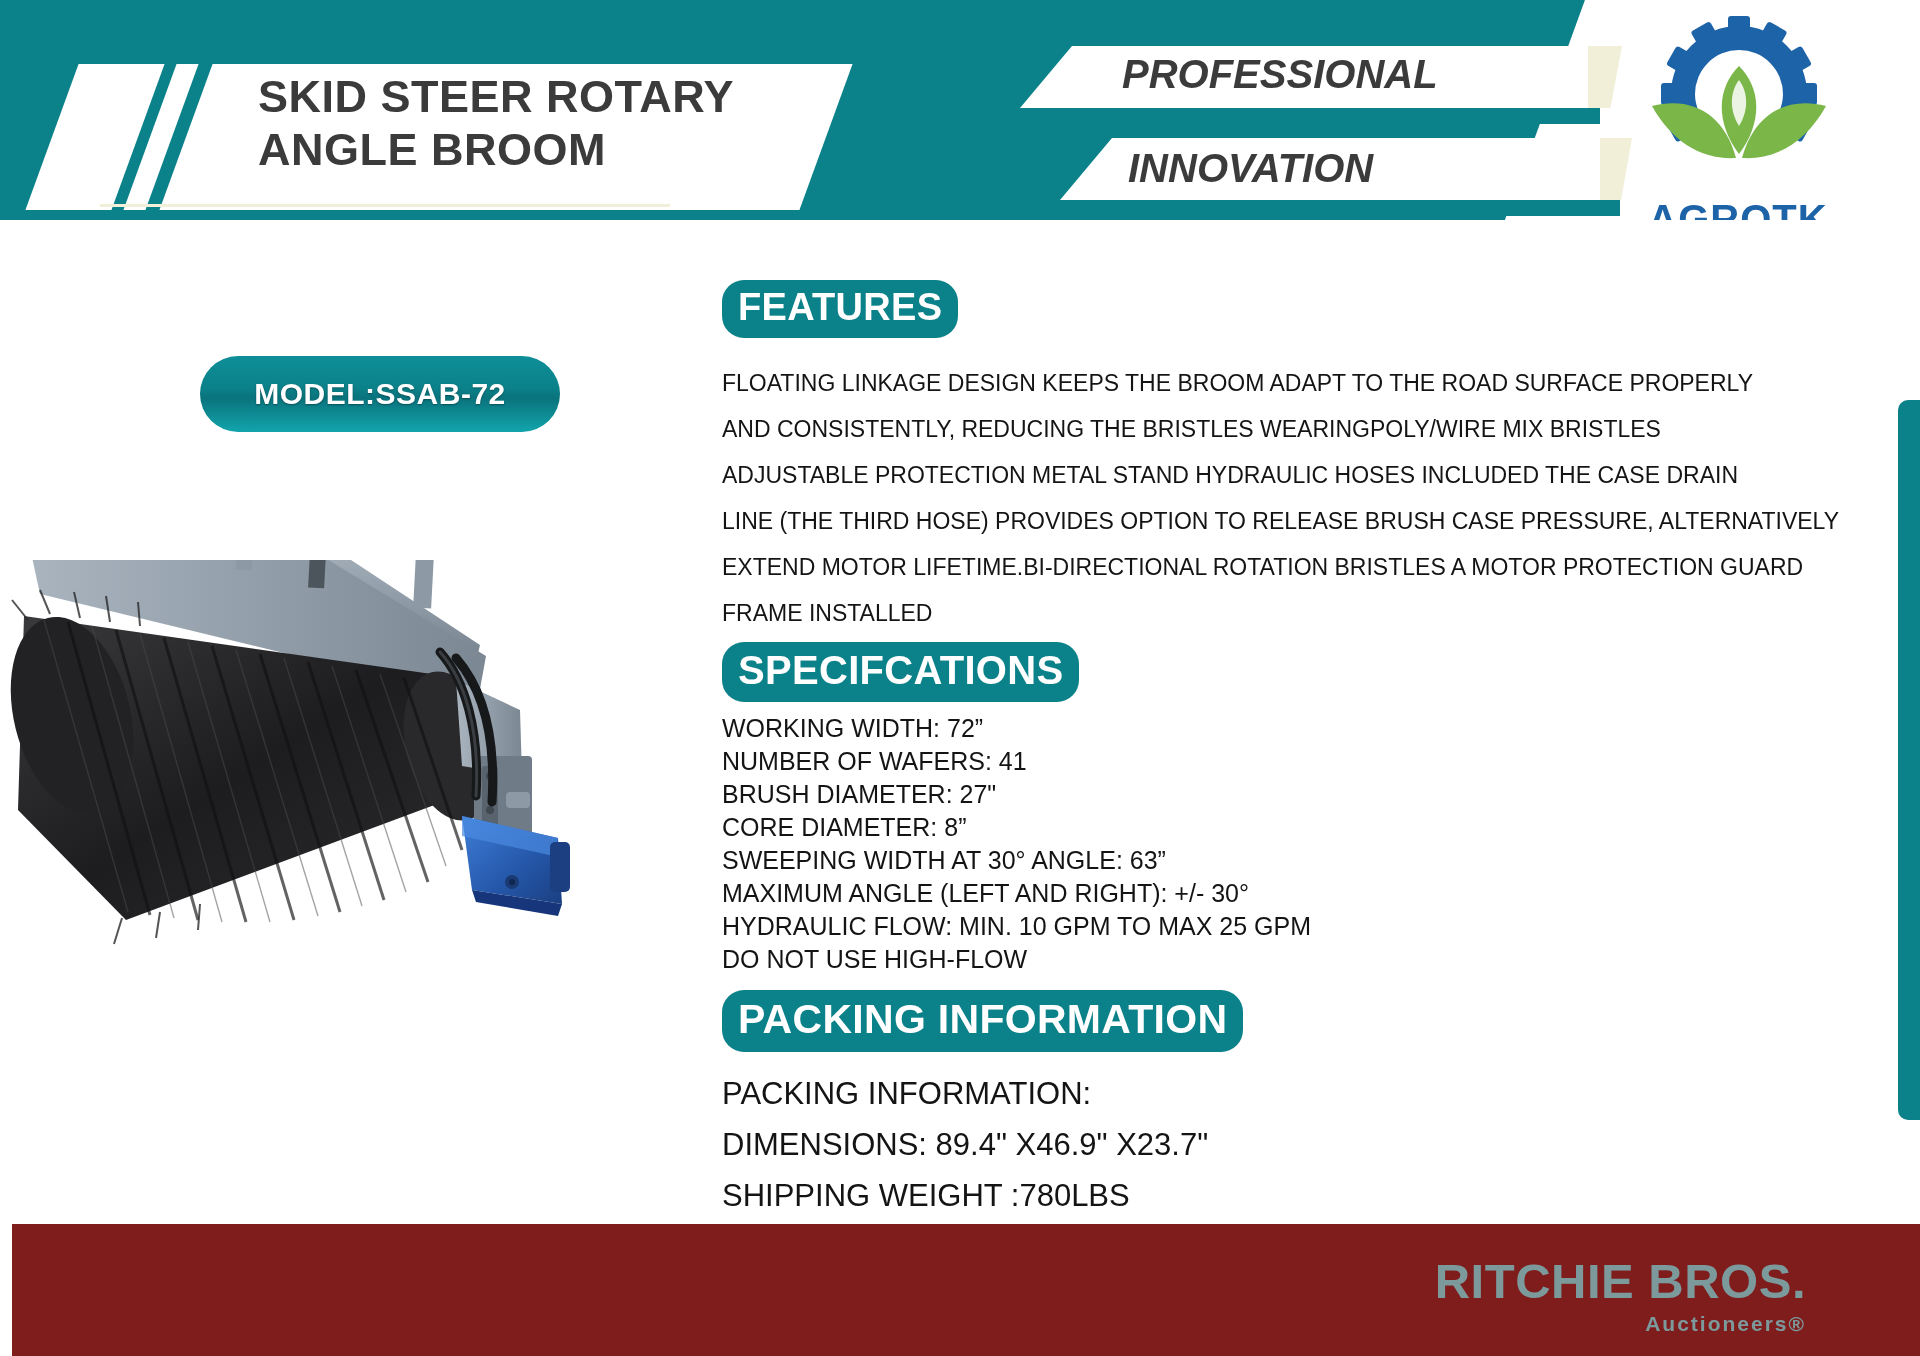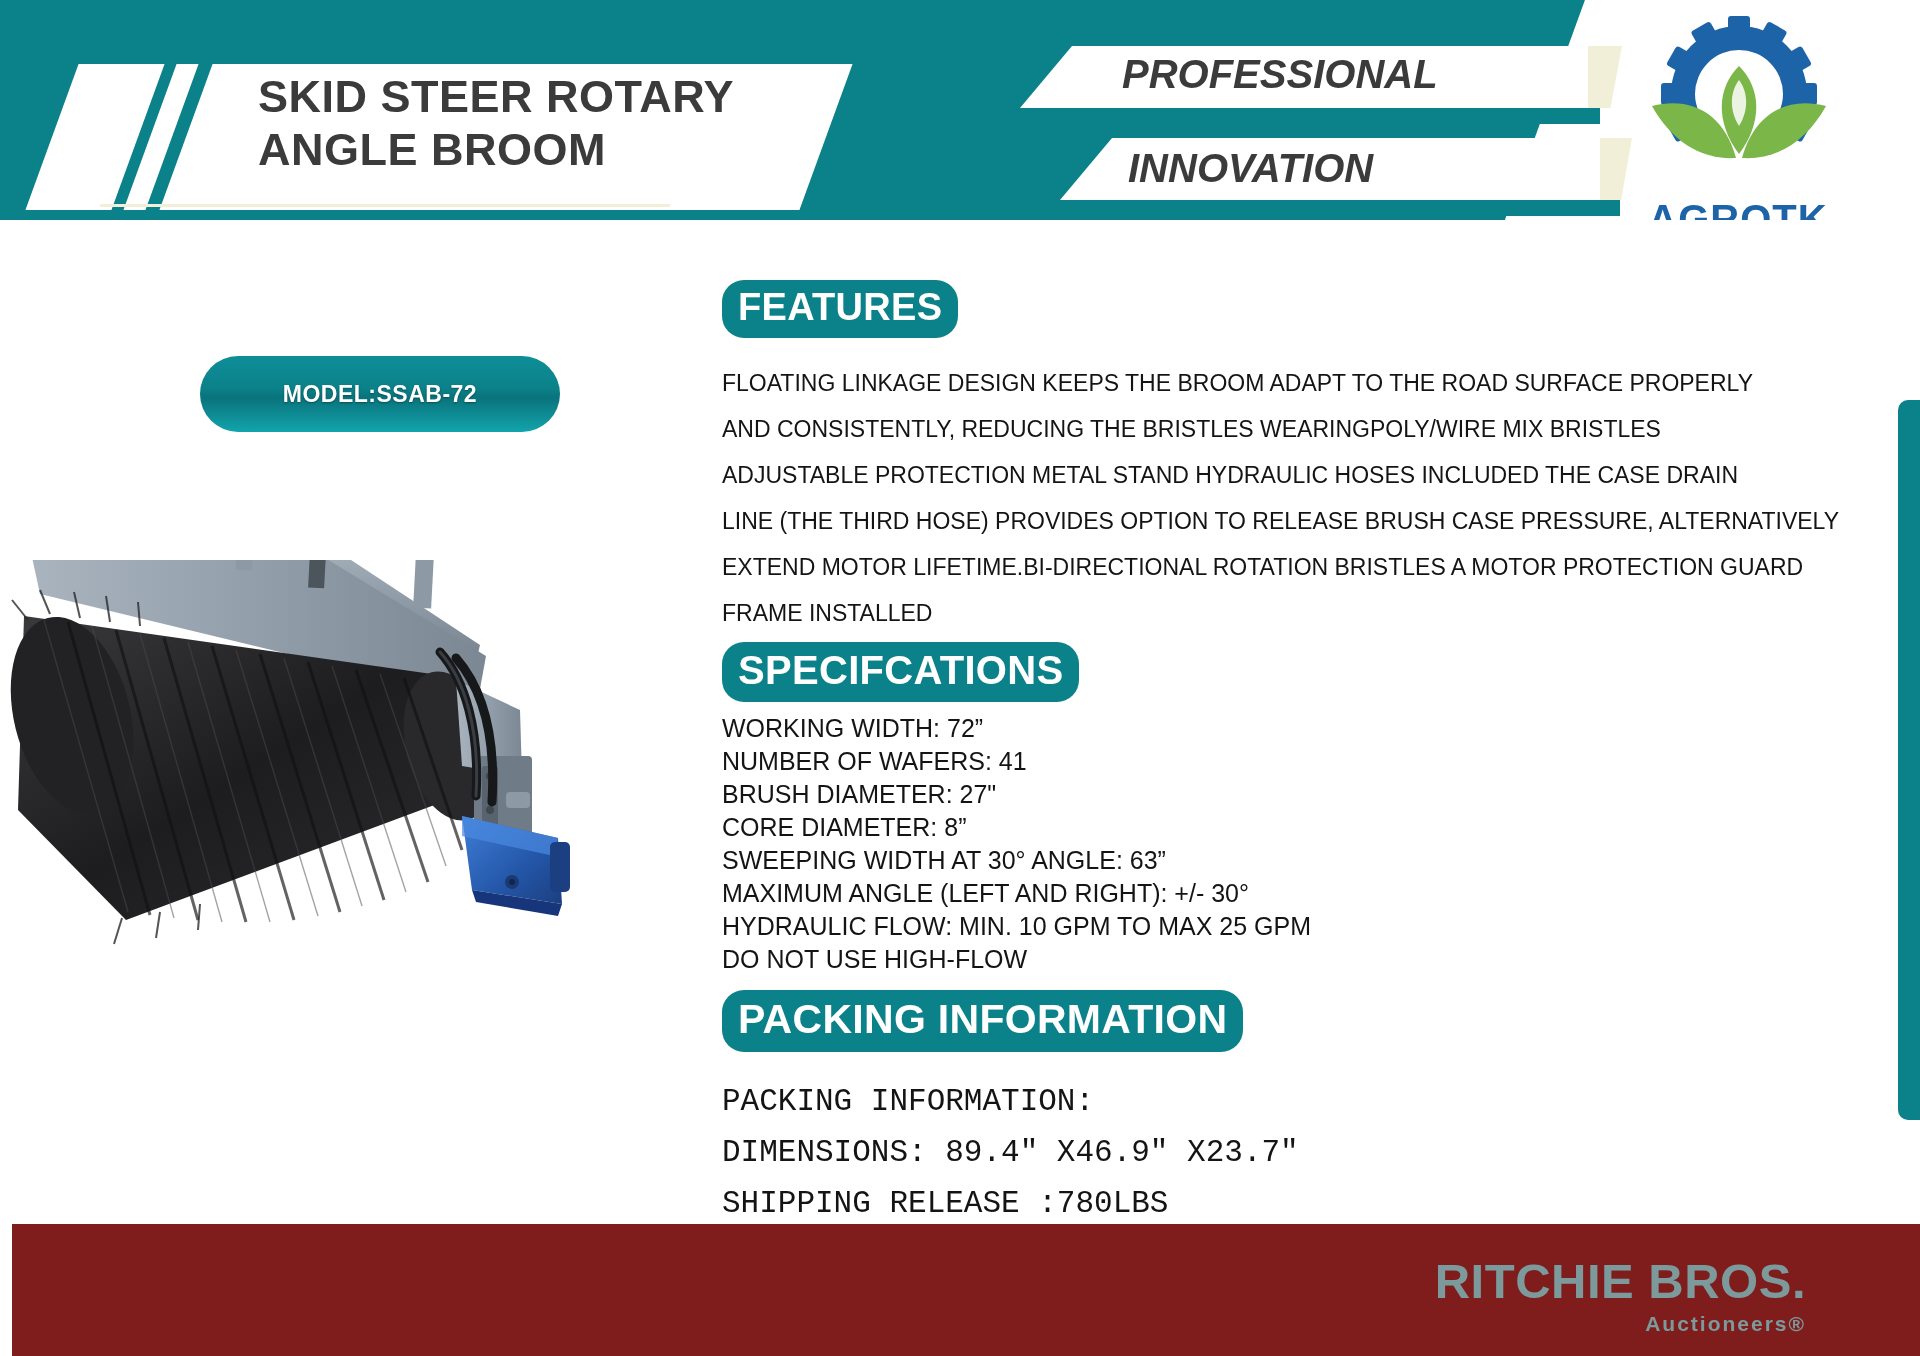--- a/index.html
+++ b/index.html
@@ -39,42 +39,42 @@
 
   
   .logo{position:absolute;left:1624px;top:8px;width:230px;height:215px;}
   .logo svg{display:block;}
   .logo-word{position:absolute;left:1598px;top:197px;width:280px;text-align:center;
       color:#1d63a8;font-size:40px;font-weight:800;letter-spacing:1px;}
 
   
   .model-badge{position:absolute;left:200px;top:356px;width:360px;height:76px;border-radius:38px;
       background:linear-gradient(180deg,#0e8e98 0%,#0b8189 42%,#0a737c 55%,#12a4ac 100%);
-      color:#ffffff;font-size:23px;font-weight:700;display:flex;align-items:center;
+      color:#ffffff;font-size:30px;font-weight:700;display:flex;align-items:center;
       justify-content:center;letter-spacing:.5px;
       text-shadow:0 1px 2px rgba(0,0,0,.35);}
 
   
   .product{position:absolute;left:10px;top:560px;width:660px;height:440px;}
 
   
   .content{position:absolute;left:722px;top:280px;width:1180px;}
   .sec-head{display:inline-block;background:#0b8189;color:#ffffff;font-weight:700;
       padding:6px 16px 9px 16px;letter-spacing:.3px;border-radius:22px;}
   .sec-features{font-size:38px;}
   .sec-specs{font-size:40px;}
   .sec-packing{font-size:41px;}
 
   .feat-list{margin-top:22px;}
   .feat-line{color:#141414;font-size:23px;font-weight:500;line-height:46px;white-space:nowrap;}
 
   .spec-list{margin-top:10px;}
   .spec-line{color:#141414;font-size:25px;font-weight:500;line-height:33px;white-space:nowrap;}
 
-  .pack-list{margin-top:24px;font-family:Liberation Mono, monospace;}
+  .pack-list{margin-top:16px;}
   .pack-line{color:#141414;font-size:31px;font-weight:400;line-height:51px;white-space:nowrap;}
 
   
   .edge-tab{position:absolute;right:0;top:400px;width:22px;height:720px;background:#0b8189;
       border-top-left-radius:10px;border-bottom-left-radius:10px;}
 
   
   .footer{position:absolute;left:12px;bottom:0;width:1920px;height:132px;background:#7f1d1d;}
   .watermark{position:absolute;right:126px;bottom:22px;text-align:right;color:#7bc3c7;
       font-weight:800;line-height:1;opacity:.75;}
@@ -259,21 +259,21 @@
     <div class="spec-line">DO NOT USE HIGH-FLOW</div>
   </div>
 
   <div style="margin-top:14px;">
     <div class="sec-head sec-packing">PACKING INFORMATION</div>
   </div>
 
   <div class="pack-list">
     <div class="pack-line">PACKING INFORMATION:</div>
     <div class="pack-line">DIMENSIONS: 89.4" X46.9" X23.7"</div>
-    <div class="pack-line">SHIPPING RELEASE :780LBS</div>
+    <div class="pack-line">SHIPPING WEIGHT :780LBS</div>
   </div>
 </div>
 
 <div class="edge-tab"></div>
 
 <div class="footer">
   <div class="watermark">
     <div class="wm-main">RITCHIE BROS.</div>
     <div class="wm-sub">Auctioneers®</div>
   </div>

